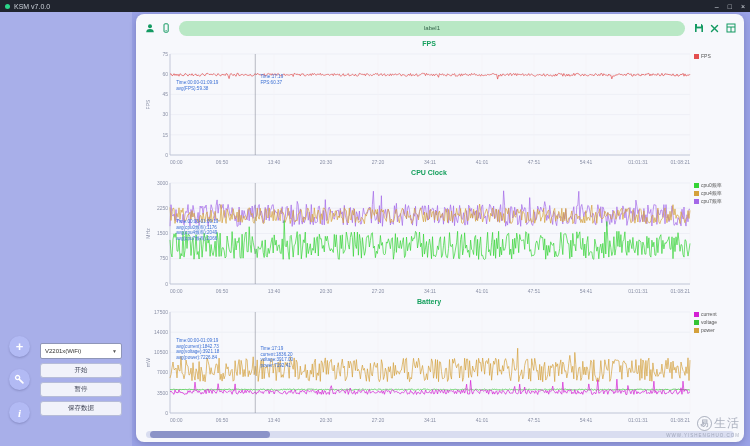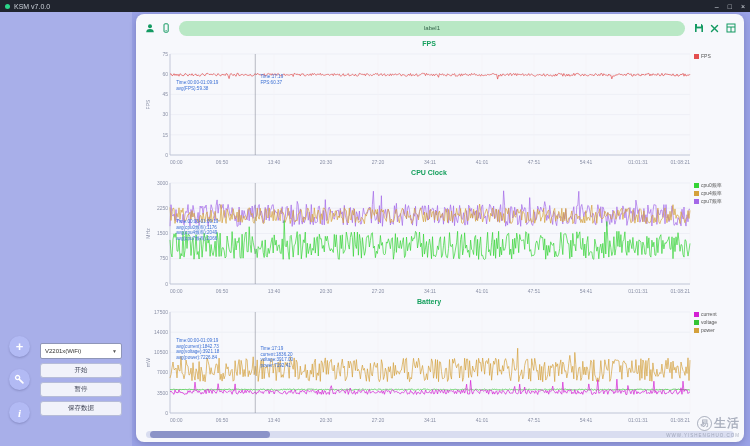--- a/index.html
+++ b/index.html
@@ -72,21 +72,21 @@
   
   .watermark{
     position:absolute;right:10px;bottom:8px;text-align:right;z-index:60;
     color:rgba(110,118,140,.55);pointer-events:none;
   }
   .watermark .row{display:flex;align-items:center;justify-content:flex-end;gap:2px;}
   .wm-logo{
     width:13px;height:13px;border:1.5px solid rgba(110,118,140,.55);border-radius:50%;
     display:flex;align-items:center;justify-content:center;font-size:8px;font-weight:bold;
   }
-  .wm-text{font-size:12px;font-weight:bold;letter-spacing:1px;}
+  .wm-text{font-size:12px;font-weight:normal;letter-spacing:1px;}
   .wm-sub{font-size:4.5px;letter-spacing:1px;margin-top:1px;}
 </style>
 </head>
 <body>
 
 <div class="titlebar">
   <span class="app-dot"></span>
   <span>KSM v7.0.0</span>
   <span class="win-controls">
     <span>–</span>

